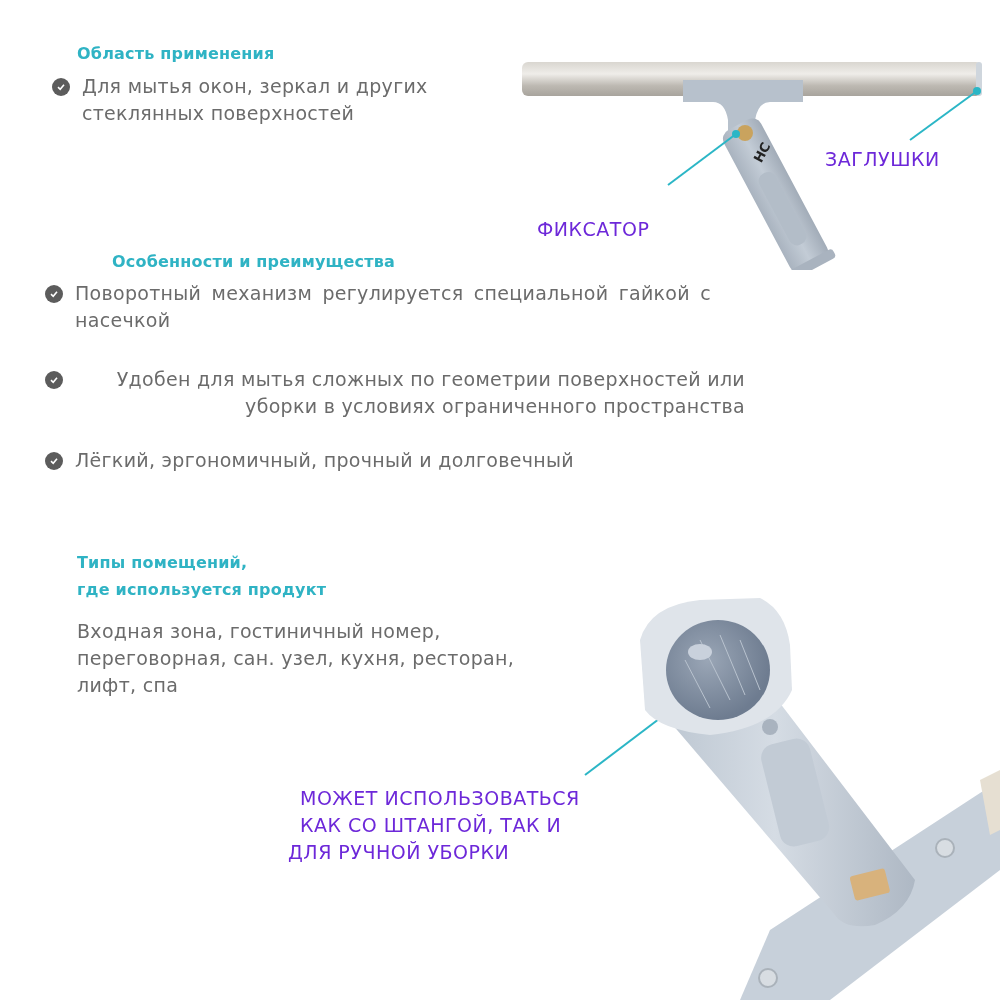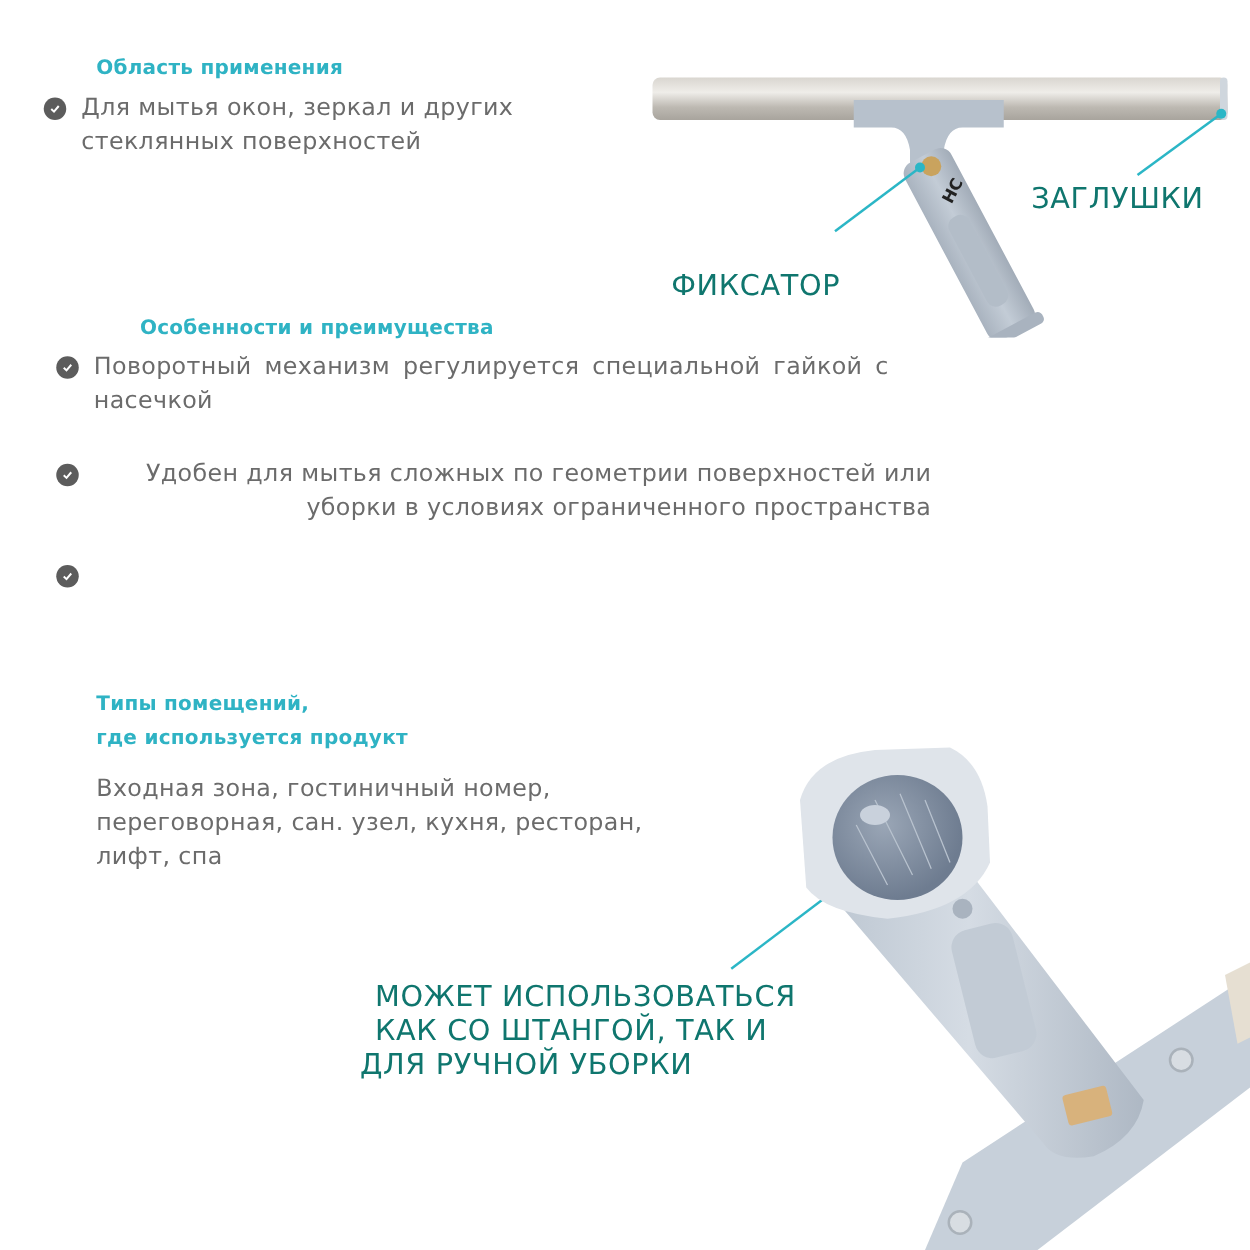--- a/index.html
+++ b/index.html
@@ -2,29 +2,29 @@
 <html><head>
 <meta charset="utf-8">
 <style>
   html, body { margin:0; padding:0; background:#ffffff; }
   body { width:1000px; height:1000px; position:relative; overflow:hidden; font-family:"DejaVu Sans", sans-serif; }
   .abs { position:absolute; }
   .heading { color:#2fb3c4; font-weight:bold; font-size:16px; letter-spacing:0.2px; line-height:26px; }
   .body-text { color:#6b6b6b; font-size:19px; line-height:27px; letter-spacing:0.3px; }
   .bullet { display:flex; align-items:flex-start; }
   .check { width:18px; height:18px; border-radius:50%; background:#5c5c5c; flex:0 0 18px; margin-top:5px; margin-right:12px; display:flex; align-items:center; justify-content:center; }
-  .callout { color:#0f766e; font-size:23px; letter-spacing:0.5px; line-height:27px; }
+  .callout { color:#6d28d9; font-size:19px; letter-spacing:0.5px; line-height:27px; }
   .leader { stroke:#2bb6c6; stroke-width:2; }
   .dot { fill:#2bb6c6; }
 </style>
 </head>
 <body>
 
 <div class="abs heading" style="left:77px; top:41px;">Область применения</div>
-<div class="abs bullet" style="left:35px; top:73px; width:440px;">
+<div class="abs bullet" style="left:52px; top:73px; width:440px;">
   <span class="check">
     <svg width="10" height="10" viewBox="0 0 10 10">
         <path d="M2 5.2 L4.2 7.3 L8 2.8" stroke="#fff" stroke-width="1.6" fill="none"></path>
       </svg>
   </span>
   <span class="body-text">Для мытья окон, зеркал и других стеклянных поверхностей</span>
 </div>
 
 <div class="abs heading" style="left:77px; top:249px;margin-left:35px;">Особенности и преимущества</div>
 <div class="abs bullet" style="left:45px; top:280px; width:740px;">
@@ -42,20 +42,21 @@
       </svg>
   </span>
   <span class="body-text">Удобен для мытья сложных по геометрии поверхностей или уборки в условиях ограниченного пространства</span>
 </div>
 <div class="abs bullet" style="left:45px; top:447px; width:700px;">
   <span class="check">
     <svg width="10" height="10" viewBox="0 0 10 10">
         <path d="M2 5.2 L4.2 7.3 L8 2.8" stroke="#fff" stroke-width="1.6" fill="none"></path>
       </svg>
   </span>
+  <span class="body-text">Лёгкий, эргономичный, прочный и долговечный</span>
 </div>
 
 <div class="abs heading" style="left:77px; top:550px;">Типы помещений,</div>
 <div class="abs heading" style="left:77px; top:577px;">где используется продукт</div>
 <div class="abs body-text" style="left:77px; top:618px; width:490px;">Входная зона, гостиничный номер, переговорная, сан. узел, кухня, ресторан, лифт, спа</div>
 
 <svg class="abs" style="left:500px; top:40px;" width="500" height="230" viewBox="0 0 500 230">
   <defs>
     <linearGradient id="barg" x1="0" y1="0" x2="0" y2="1">
       <stop offset="0" stop-color="#d9d6d0"></stop>

